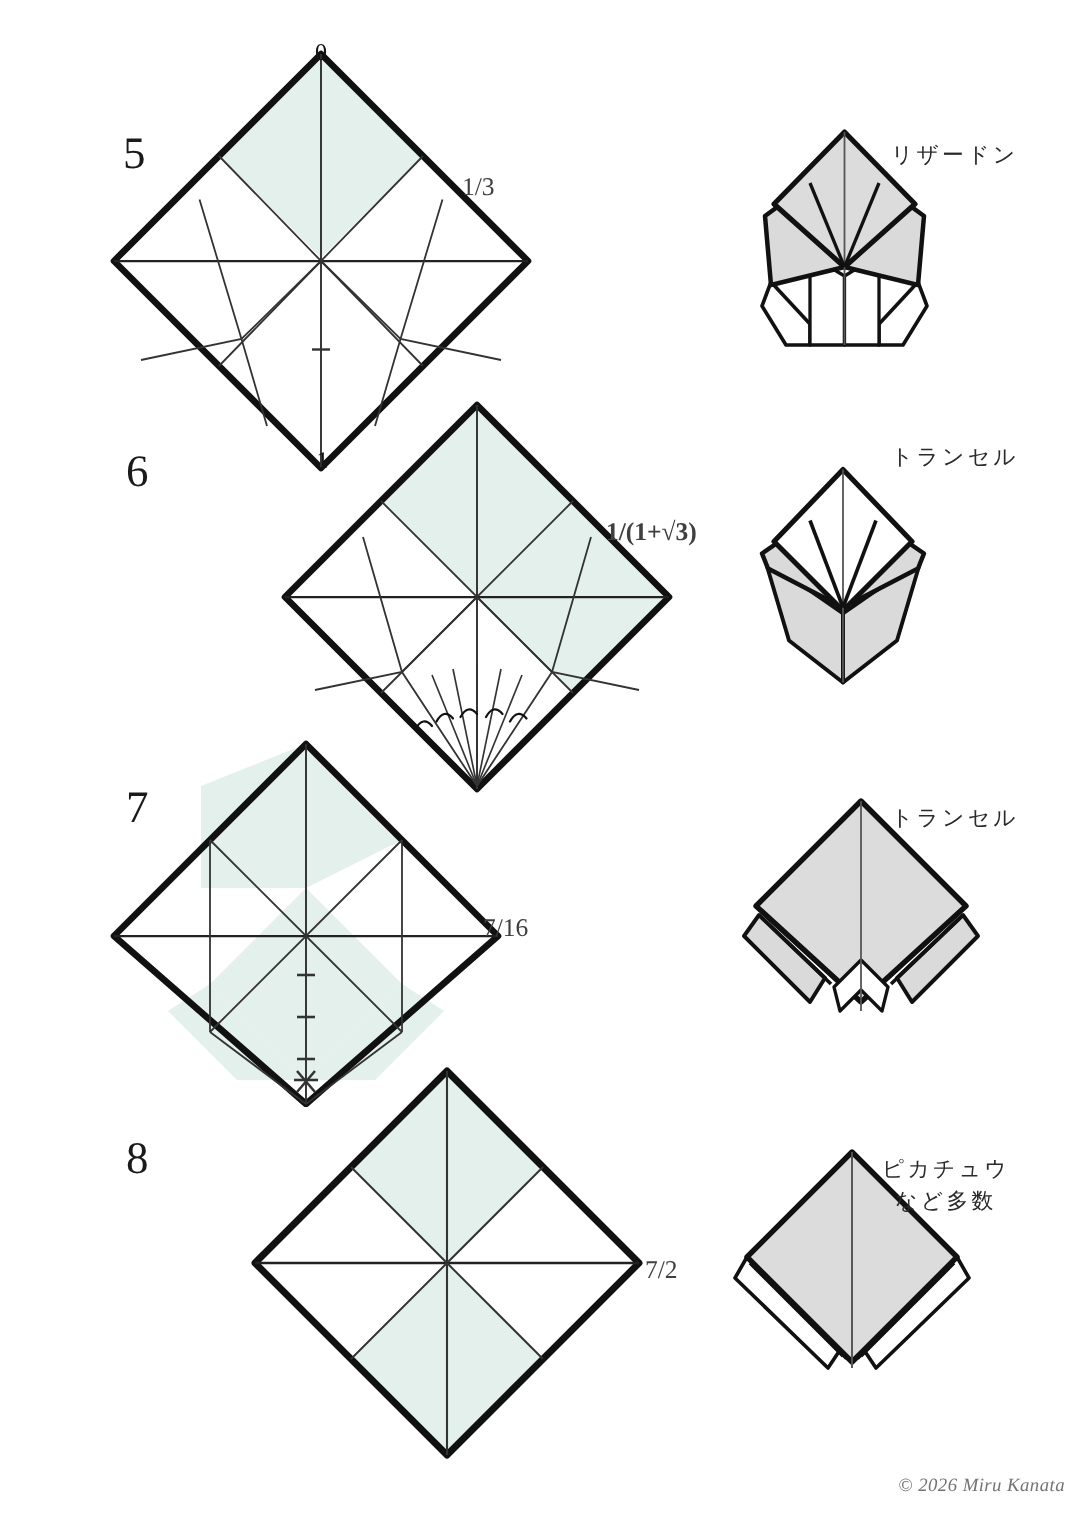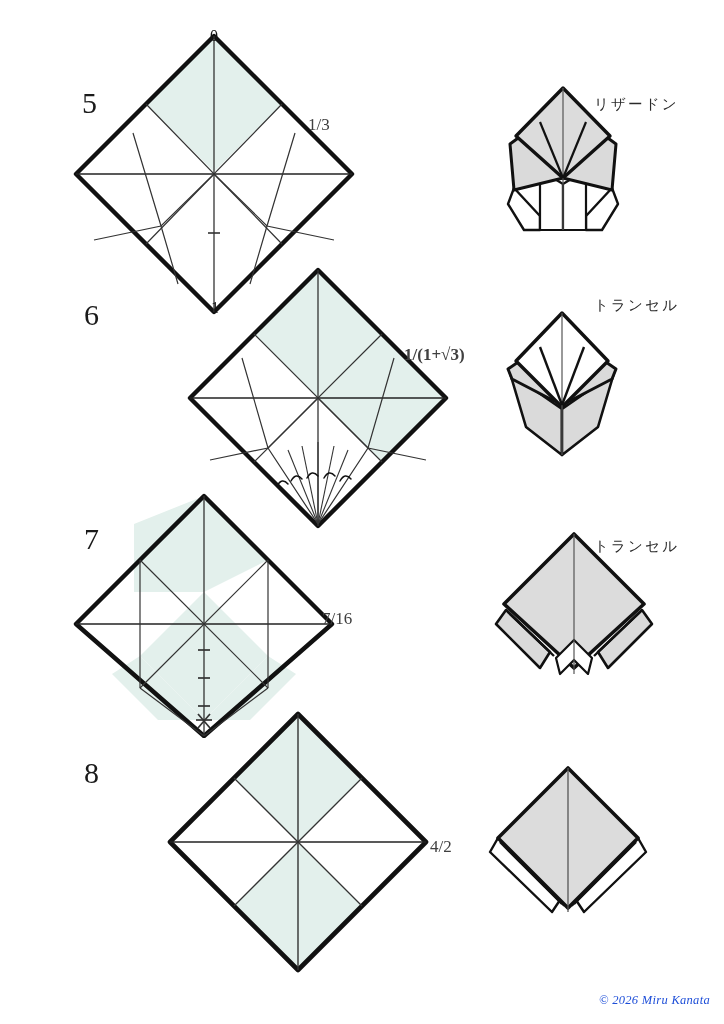--- a/index.html
+++ b/index.html
@@ -53,25 +53,25 @@
     font-size: 14.5px;
     letter-spacing: 2.2px;
     color: #2a2a2a;
     line-height: 1.45;
     white-space: pre-line;
     text-align: center;
   }
   .copyright {
     position: absolute;
     right: 14px;
-    bottom: 16px;
+    bottom: 26px;
     font-family: "Liberation Serif", "DejaVu Serif", serif;
     font-style: italic;
     font-size: 12.5px;
-    color: #1d4ed8;
+    color: #737373;
     letter-spacing: 0.3px;
     margin-left: 32px;
   }
   .cp-block, .model-block {
     position: absolute;
   }
 </style>
 </head>
 <body>
 
@@ -231,32 +231,34 @@
       <polygon points="146,8 210,72 146,136 82,72" fill="#e3f0ec"></polygon>
       <polygon points="146,136 210,200 146,264 82,200" fill="#e3f0ec"></polygon>
       <polygon points="146,8 274,136 146,264 18,136" fill="none" stroke="#111" stroke-width="4.6" stroke-linejoin="round"></polygon>
       <path d="M18,136 L274,136" fill="none" stroke="#222" stroke-width="1.6"></path>
       <path d="M146,8 L146,264" fill="none" stroke="#333" stroke-width="1.4"></path>
       <path d="M82,72 L146,136 L210,72" fill="none" stroke="#333" stroke-width="1.3"></path>
       <path d="M82,200 L146,136 L210,200" fill="none" stroke="#333" stroke-width="1.3"></path>
     </svg>
   </div>
   <div class="step-num" style="left:84px; top:758px;">8</div>
-  <div class="ratio-label" style="left:430px; top:838px;">4/2</div>
+  <div class="ratio-label" style="left:430px; top:838px;">7/2</div>
 
   <div class="model-block" style="left:486px; top:762px; width:165px; height:155px;">
     <svg class="model-svg" width="165" height="155" viewBox="0 0 165 155">
 
       <polygon points="12,76 74,138 66,150 4,90" fill="#ffffff" stroke="#111" stroke-width="2.4" stroke-linejoin="round"></polygon>
       <polygon points="152,76 90,138 98,150 160,90" fill="#ffffff" stroke="#111" stroke-width="2.4" stroke-linejoin="round"></polygon>
 
       <polygon points="82,6 152,76 82,146 12,76" fill="#dcdcdc" stroke="#111" stroke-width="3.6" stroke-linejoin="round"></polygon>
       <path d="M82,6 L82,150" fill="none" stroke="#555" stroke-width="1.3"></path>
       <path d="M14,80 L76,142" fill="none" stroke="#111" stroke-width="2.4"></path>
       <path d="M20,86 L78,144" fill="none" stroke="#111" stroke-width="1.4"></path>
       <path d="M150,80 L88,142" fill="none" stroke="#111" stroke-width="2.4"></path>
       <path d="M144,86 L86,144" fill="none" stroke="#111" stroke-width="1.4"></path>
     </svg>
   </div>
+  <div class="jp-label" style="left:588px; top:770px;">ピカチュウ
+など多数</div>
 
   <div class="copyright">© 2026 Miru Kanata</div>
 
 </div>
 
 </body></html>

